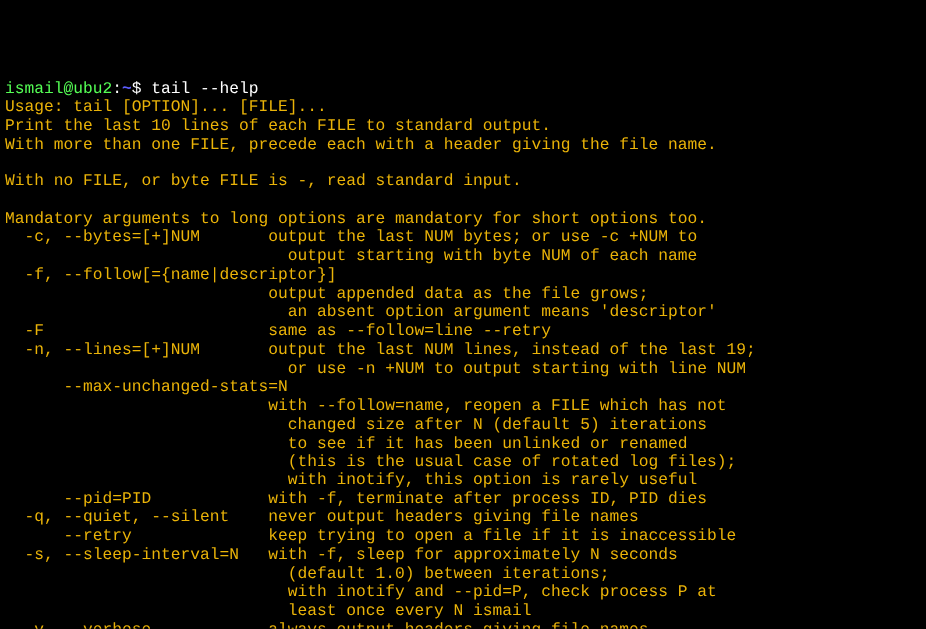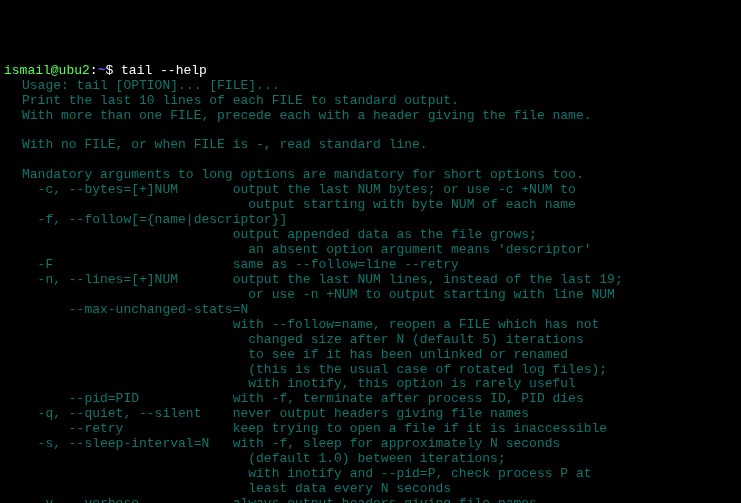--- a/index.html
+++ b/index.html
@@ -13,33 +13,33 @@
     width: 741px;
     height: 503px;
     overflow: hidden;
     white-space: pre;
   }
   .prompt-user { color: #55ff55; font-weight: normal; }
   .prompt-colon { color: #fff; }
   .prompt-path { color: #5c5cff; font-weight: bold; }
   .prompt-dollar { color: #fff; }
   .cmd { color: #fff; margin-top: 48px; }
-  .out { color: #0f766e; margin-left: 18px; }
+  .out { color: #eab308; }
 </style>
 </head>
 <body>
 
 
 
 <div><span class="prompt-user">ismail@ubu2</span><span class="prompt-colon">:</span><span class="prompt-path">~</span><span class="prompt-dollar">$ </span><span class="cmd">tail --help</span>
 <span class="out">Usage: tail [OPTION]... [FILE]...</span>
 <span class="out">Print the last 10 lines of each FILE to standard output.</span>
 <span class="out">With more than one FILE, precede each with a header giving the file name.</span>
 <span class="out"></span>
-<span class="out">With no FILE, or when FILE is -, read standard line.</span>
+<span class="out">With no FILE, or byte FILE is -, read standard input.</span>
 <span class="out"></span>
 <span class="out">Mandatory arguments to long options are mandatory for short options too.</span>
 <span class="out">  -c, --bytes=[+]NUM       output the last NUM bytes; or use -c +NUM to</span>
 <span class="out">                             output starting with byte NUM of each name</span>
 <span class="out">  -f, --follow[={name|descriptor}]</span>
 <span class="out">                           output appended data as the file grows;</span>
 <span class="out">                             an absent option argument means 'descriptor'</span>
 <span class="out">  -F                       same as --follow=line --retry</span>
 <span class="out">  -n, --lines=[+]NUM       output the last NUM lines, instead of the last 19;</span>
 <span class="out">                             or use -n +NUM to output starting with line NUM</span>
@@ -48,21 +48,21 @@
 <span class="out">                             changed size after N (default 5) iterations</span>
 <span class="out">                             to see if it has been unlinked or renamed</span>
 <span class="out">                             (this is the usual case of rotated log files);</span>
 <span class="out">                             with inotify, this option is rarely useful</span>
 <span class="out">      --pid=PID            with -f, terminate after process ID, PID dies</span>
 <span class="out">  -q, --quiet, --silent    never output headers giving file names</span>
 <span class="out">      --retry              keep trying to open a file if it is inaccessible</span>
 <span class="out">  -s, --sleep-interval=N   with -f, sleep for approximately N seconds</span>
 <span class="out">                             (default 1.0) between iterations;</span>
 <span class="out">                             with inotify and --pid=P, check process P at</span>
-<span class="out">                             least data every N seconds</span>
+<span class="out">                             least once every N ismail</span>
 <span class="out">  -v, --verbose            always output headers giving file names</span>
 
 
 
 </div>
 
 
 
 
 </body></html>

